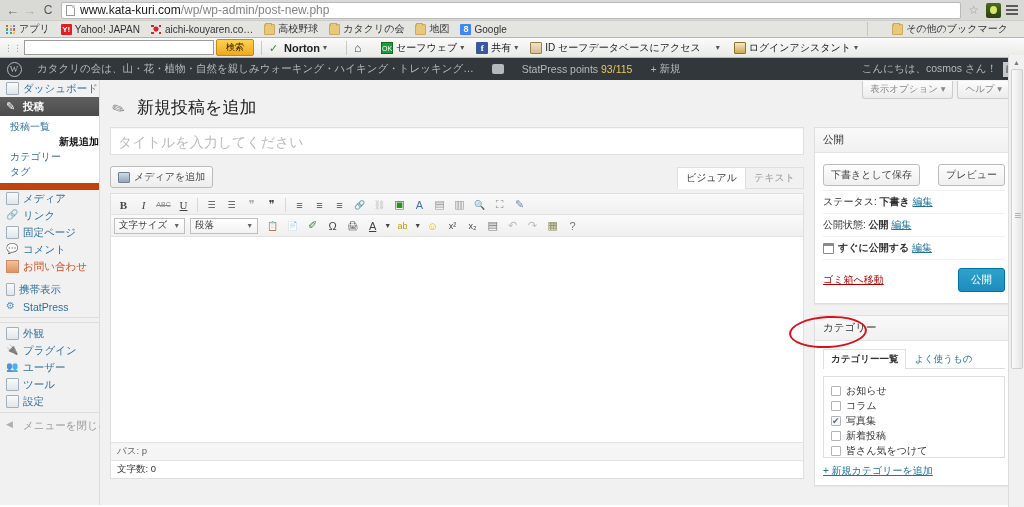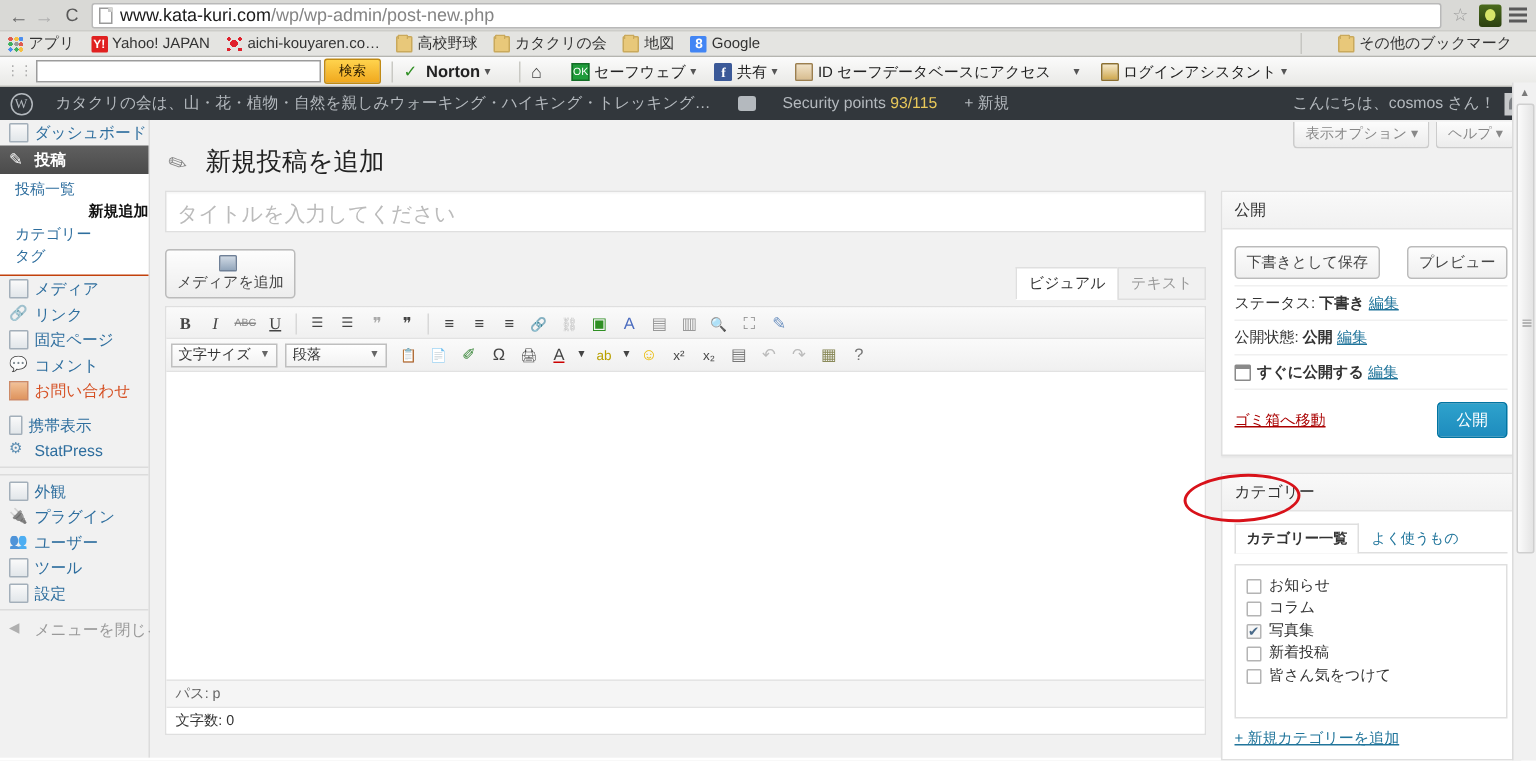--- a/index.html
+++ b/index.html
@@ -91,21 +91,21 @@
   
   .wrap { display:flex; height:425px; background:#f1f1f1; }
 
   
   .sidebar { width:100px; background:#f1f1f1; flex:none; border-right:1px solid #dcdcdc; position:relative; }
   .m { display:flex; align-items:center; height:17px; padding-left:6px; font-size:10.5px; color:#2e6e9e; cursor:pointer; white-space:nowrap;}
   .m .mi { width:13px; height:13px; margin-right:4px; flex:none; opacity:.75; }
   .m.sel { background:linear-gradient(#5f5f5f,#4b4b4b); color:#fff; font-weight:bold; position:relative; height:19px;}
   .m.sel:after{content:"";position:absolute;right:-7px;top:4px;border:6px solid transparent;border-left-color:#4b4b4b;border-right:0;}
   .m.sel .mi{opacity:1;}
-  .sub { background:#fff; padding:3px 0 4px 10px; border-bottom:1px solid #c2410c;}
+  .sub { background:#fff; padding:3px 0 4px 10px; border-bottom:7px solid #c2410c;}
   .sub a { display:block; font-size:10px; color:#2e6e9e; line-height:15px; text-decoration:none; cursor:pointer;}
   .sub a.cur { color:#111; font-weight:bold;text-align:right;}
   .m.alert { color:#d54e21; }
   .grp { border-top:1px solid #dcdcdc; border-bottom:1px solid #dcdcdc; margin-top:4px; padding:2px 0;}
   .m.dim { color:#999; }
   .mi-box { border:1px solid #8a9aa8; border-radius:1px; background:linear-gradient(#fdfdfd,#dde3e8); }
   .mi-red { border:1px solid #c1683a; background:linear-gradient(#f3b27a,#d9762e); }
 
   
   .main { flex:1; background:#f1f1f1; position:relative; padding:6px 10px 0 10px; min-width:0;}
@@ -113,21 +113,21 @@
   .tabbtn { background:linear-gradient(#fcfcfc,#ececec); border:1px solid #ccc; border-top:0; border-radius:0 0 3px 3px; font-size:9.5px; color:#888; padding:2px 7px; cursor:pointer;}
   .page-title { display:flex; align-items:center; font-size:17px; font-weight:normal; color:#222; margin:10px 0 8px 2px; font-family:"Liberation Sans",sans-serif;}
   .pin { width:18px;height:18px;margin-right:7px; color:#888; font-size:15px; transform:rotate(-25deg); }
 
   .cols { display:flex; gap:10px; }
   .colL { flex:1; min-width:0; }
   .colR { width:200px; flex:none; }
 
   .title-input { width:100%; height:28px; border:1px solid #dfdfdf; background:#fff; font-size:14px; color:#bbb; padding:0 7px; line-height:28px; box-shadow:inset 0 1px 1px rgba(0,0,0,.04);}
   .media-row { margin:11px 0 5px 0; display:flex; align-items:center;}
-  .media-btn { display:inline-flex; align-items:center; background:linear-gradient(#fdfdfd,#ededed); border:1px solid #bbb; border-radius:3px; font-size:10px; color:#464646; padding:3px 7px; cursor:pointer;flex-direction:column;}
+  .media-btn { display:inline-flex; align-items:center; background:linear-gradient(#fdfdfd,#ededed); border:1px solid #bbb; border-radius:3px; font-size:10px; color:#464646; padding:3px 7px; cursor:pointer;}
   .media-ico { width:12px;height:11px;margin-right:4px; background:linear-gradient(#cfd9e4,#93a6bb); border:1px solid #6f8097; border-radius:1px;}
 
   .ed-tabs { position:absolute; right:0; bottom:-1px; display:flex;}
   .ed-tab { font-size:10px; padding:3px 8px; border:1px solid #dfdfdf; background:#f1f1f1; color:#999; cursor:pointer; margin-left:-1px;}
   .ed-tab.act { background:#fff; border-bottom-color:#fff; color:#333;}
 
   .editor { background:#fff; border:1px solid #dfdfdf; position:relative;}
   .tb { border-bottom:1px solid #e2e2e2; background:linear-gradient(#fafafa,#f0f0f0); display:flex; align-items:center; flex-wrap:wrap; padding:2px 3px; gap:1px; height:21px;}
   .tb2 { height:22px; }
   .tbtn { width:19px; height:17px; display:flex; align-items:center; justify-content:center; font-size:11px; color:#444; cursor:pointer; border:1px solid transparent; border-radius:2px;}
@@ -147,21 +147,21 @@
   .btn { background:linear-gradient(#fdfdfd,#efefef); border:1px solid #bbb; border-radius:3px; font-size:10px; color:#464646; padding:3px 7px; cursor:pointer;}
   .btn-primary { background:linear-gradient(#2ea2cc,#1e8cbe); border:1px solid #0074a2; color:#fff; font-size:10.5px; padding:4px 12px; border-radius:3px; cursor:pointer;}
   .lnk { color:#21759b; text-decoration:underline; cursor:pointer;}
   .lnk-red { color:#a00; text-decoration:underline; cursor:pointer; font-size:10px;}
   .cal { width:11px;height:11px;border:1px solid #8a8a8a; border-top:3px solid #8a8a8a; border-radius:1px; margin-right:4px; flex:none;}
   .strong { font-weight:bold; }
 
   .cat-tabs { display:flex; border-bottom:1px solid #dfdfdf; margin:0 0 7px 0; }
   .cat-tab { font-size:9.5px; padding:3px 7px; color:#21759b; cursor:pointer; border:1px solid transparent; border-bottom:0; position:relative; top:1px;}
   .cat-tab.act { background:#fff; border-color:#dfdfdf; color:#333; font-weight:bold;}
-  .cat-list { border:1px solid #dfdfdf; height:103px; padding:6px 7px; background:#fff; overflow:hidden;}
+  .cat-list { border:1px solid #dfdfdf; height:82px; padding:6px 7px; background:#fff; overflow:hidden;}
   .cat-item { display:flex; align-items:center; font-size:10px; color:#333; line-height:15px; cursor:pointer;}
   .cb { width:10px;height:10px; border:1px solid #b4b4b4; background:#fff; margin-right:5px; flex:none; border-radius:1px; position:relative;}
   .cb.on { background:#f7f7f7; }
   .cb.on:after{content:"✔"; position:absolute; left:0px; top:-3px; font-size:9px; color:#4a6b8a;}
   .addcat { font-size:10px; margin-top:6px; }
 
   
   .annot { position:absolute; border:2.2px solid #d8121a; border-radius:50%; pointer-events:none; }
 
   
@@ -268,21 +268,21 @@
 
   <div class="adminbar">
     <div class="ab-logo">
       <span class="wp-circ">W</span>
     </div>
     <div class="ab-item">カタクリの会は、山・花・植物・自然を親しみウォーキング・ハイキング・トレッキング…</div>
     <div class="ab-item">
         <span class="bubble"></span>
       </div>
     <div class="ab-item ab-pts">
-      <span>Security points</span>&nbsp;<b>93/115</b>
+      <span>StatPress points</span>&nbsp;<b>93/115</b>
     </div>
     <div class="ab-item">
       <span>+</span>&nbsp;<span>新規</span>
     </div>
     <div class="ab-right">
       <span>こんにちは、cosmos さん！</span>
       <span class="avatar"></span>
     </div>
   </div>
 

